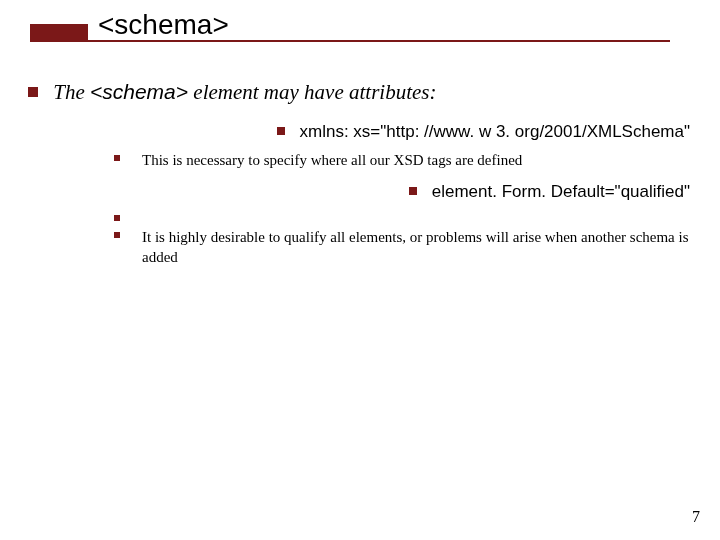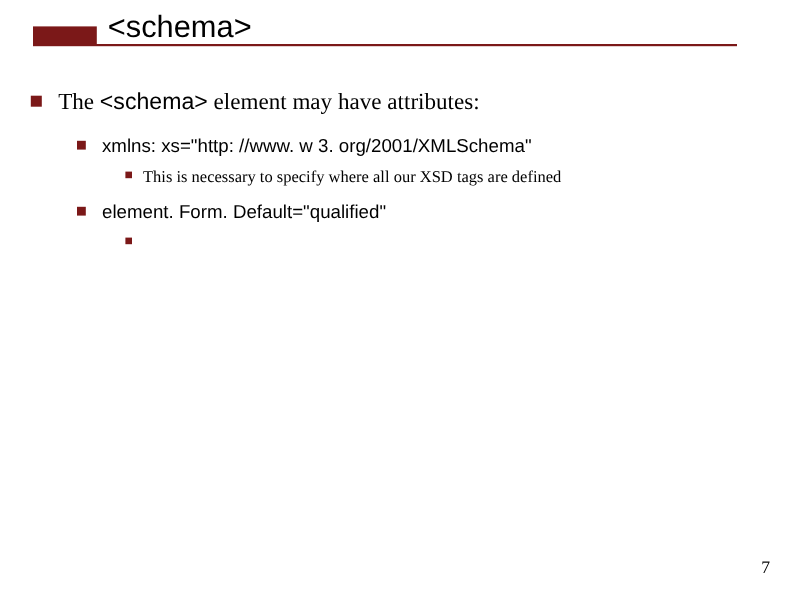--- a/index.html
+++ b/index.html
@@ -43,40 +43,42 @@
     color: #000;
   }
   .content {
     position: absolute;
     left: 28px;
     top: 78px;
     right: 30px;
   }
   .sans {
     font-family: Verdana, Geneva, sans-serif;
+    text-align: right;
   }
   .serif {
     font-family: "Times New Roman", Times, serif;
   }
   
   .sq {
     display: inline-block;
     background: #7b1818;
     vertical-align: middle;
     margin-right: 10px;
     position: relative;
   }
   .sq1 { width: 10px; height: 10px; top: -2px; }
   .sq2 { width: 8px; height: 8px; top: -2px; }
   .sq3 { width: 6px; height: 6px; top: -2px; }
 
   .lvl1 {
     font-size: 21px;
     line-height: 1.35;
     margin-bottom: 14px;
+    font-style: italic;
   }
   .lvl2 {
     font-size: 17px;
     line-height: 1.4;
     margin-left: 42px;
     margin-top: 10px;
     margin-bottom: 6px;
   }
   .lvl3-row {
     display: flex;
@@ -85,20 +87,21 @@
     margin-top: 4px;
     margin-bottom: 4px;
   }
   .lvl3-row .sq {
     flex: 0 0 auto;
     margin-top: 7px;
   }
   .lvl3-row .txt {
     font-size: 15px;
     line-height: 1.35;
+    margin-left: 12px;
   }
   .page-num {
     position: absolute;
     right: 20px;
     bottom: 14px;
     font-family: "Times New Roman", Times, serif;
     font-size: 16px;
     color: #000;
   }
 </style>
@@ -130,17 +133,21 @@
 
     <div class="lvl2 sans">
       <span class="sq sq2"></span>
       <span>element. Form. Default="qualified"</span>
     </div>
 
     <div class="lvl3-row">
       <span class="sq sq3"></span>
     </div>
 
+    <div class="lvl3-row">
+      <span class="sq sq3"></span>
+      <span class="txt serif">It is highly desirable to qualify all elements, or problems will arise when another schema is added</span>
+    </div>
 
   </div>
 
   <div class="page-num">7</div>
 </div>
 
 </body></html>

